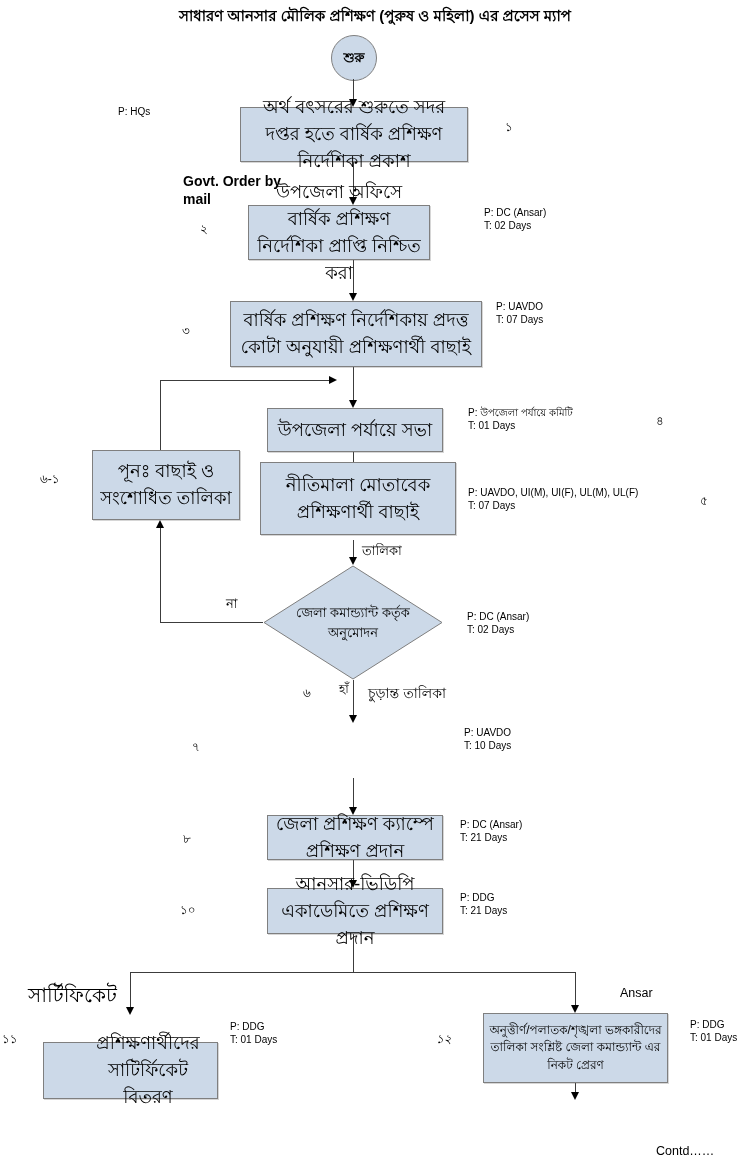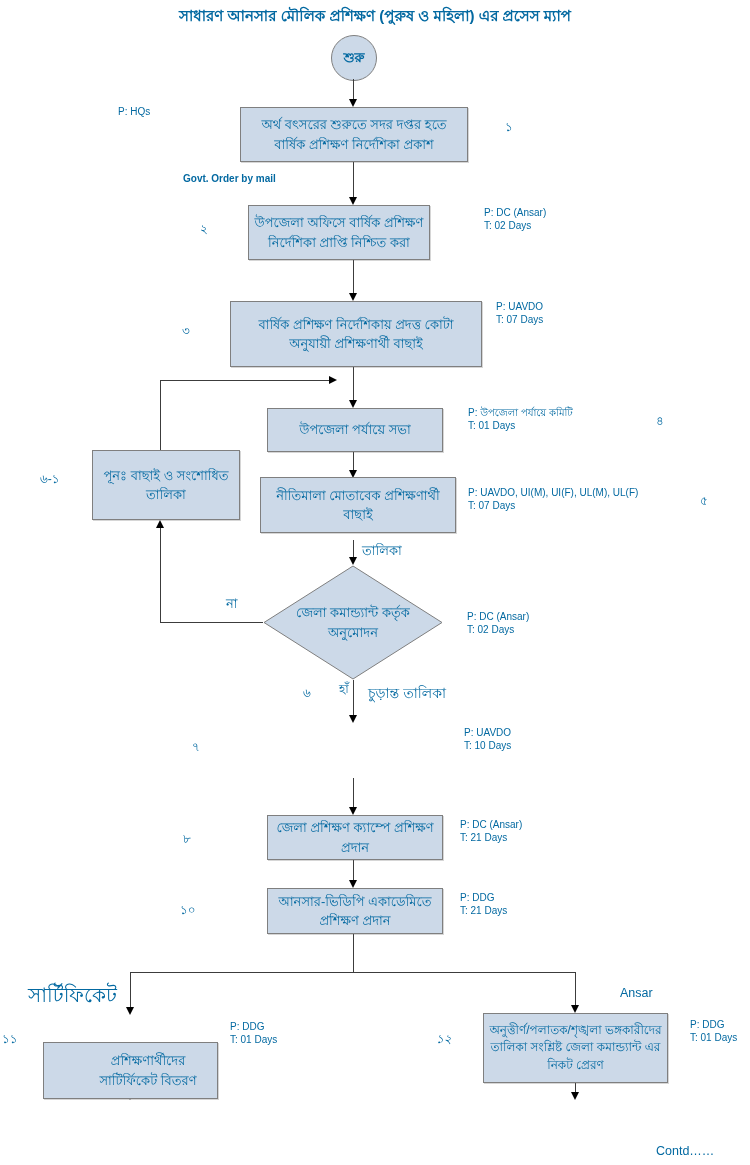--- a/index.html
+++ b/index.html
@@ -1,24 +1,24 @@
 <!DOCTYPE html>
 <html><head>
 <meta charset="utf-8">
 <style>
   html,body{margin:0;padding:0;background:#ffffff;}
   .canvas{
     position:relative;width:750px;height:1165px;background:#ffffff;
-    font-family:"Liberation Sans","DejaVu Sans",sans-serif;color:#0369a1;overflow:hidden;
+    font-family:"Liberation Sans","DejaVu Sans",sans-serif;color:#000000;overflow:hidden;
   }
   .title{position:absolute;left:0;top:4px;width:750px;text-align:center;
     font-size:15px;font-weight:bold;}
   .box{position:absolute;background:#ccd9e8;border:1px solid #7f7f7f;
     display:flex;align-items:center;justify-content:center;text-align:center;
-    font-size:13px;line-height:1.5;padding:2px 5px;box-sizing:border-box;
+    font-size:18px;line-height:1.5;padding:2px 5px;box-sizing:border-box;
     box-shadow:1px 1px 0 rgba(90,90,90,.25);}
   .circle{position:absolute;background:#ccd9e8;border:1px solid #7f7f7f;border-radius:50%;
     display:flex;align-items:center;justify-content:center;font-size:13px;font-weight:bold;}
   .diamond-wrap{position:absolute;}
   .diamond-text{position:absolute;display:flex;align-items:center;justify-content:center;
     text-align:center;font-size:13px;line-height:1.55;}
   .vline{position:absolute;width:1px;background:#3c3c3c;}
   .hline{position:absolute;height:1px;background:#3c3c3c;}
   .arrD{position:absolute;width:0;height:0;border-left:4px solid transparent;
     border-right:4px solid transparent;border-top:8px solid #000;}
@@ -77,21 +77,21 @@
   <div class="arrD" style="left:571px;top:1005px;"></div>
   <div class="arrD" style="left:126px;top:1092px;"></div>
   <div class="arrD" style="left:571px;top:1092px;"></div>
   <div class="arrR" style="left:329px;top:376px;"></div>
   <div class="arrU" style="left:156px;top:520px;"></div>
 
   <div class="box" style="left:240px;top:107px;width:228px;height:55px;">অর্থ বৎসরের শুরুতে সদর দপ্তর হতে বার্ষিক প্রশিক্ষণ নির্দেশিকা প্রকাশ</div>
   <div class="box" style="left:248px;top:205px;width:182px;height:55px;">উপজেলা অফিসে বার্ষিক প্রশিক্ষণ নির্দেশিকা প্রাপ্তি নিশ্চিত করা</div>
   <div class="box" style="left:230px;top:301px;width:252px;height:66px;">বার্ষিক প্রশিক্ষণ নির্দেশিকায় প্রদত্ত কোটা অনুযায়ী প্রশিক্ষণার্থী বাছাই</div>
   <div class="box" style="left:267px;top:408px;width:176px;height:44px;">উপজেলা পর্যায়ে সভা</div>
-  <div class="box" style="left:260px;top:477px;width:196px;height:56px;">নীতিমালা মোতাবেক প্রশিক্ষণার্থী বাছাই</div>
+  <div class="box" style="left:260px;top:462px;width:196px;height:73px;">নীতিমালা মোতাবেক প্রশিক্ষণার্থী বাছাই</div>
   <div class="box" style="left:92px;top:450px;width:148px;height:70px;">পূনঃ  বাছাই ও সংশোধিত তালিকা</div>
 
   <div class="diamond-wrap" style="left:263px;top:565px;width:180px;height:115px;">
     <svg width="180" height="115" viewBox="0 0 180 115">
       <polygon points="90,1 179,57.5 90,114 1,57.5" fill="#ccd9e8" stroke="#7f7f7f" stroke-width="1"></polygon>
     </svg>
     <div class="diamond-text" style="left:30px;top:8px;width:120px;height:100px;">জেলা কমান্ড্যান্ট কর্তৃক অনুমোদন</div>
   </div>
 
   <div class="box" style="left:267px;top:815px;width:176px;height:45px;">জেলা প্রশিক্ষণ ক্যাম্পে প্রশিক্ষণ প্রদান</div>
@@ -149,21 +149,21 @@
   </div>
   <div class="ann" style="left:230px;top:1020px;">
     <div>P: DDG</div>
     <div>T: 01 Days</div>
   </div>
   <div class="ann" style="left:690px;top:1018px;">
     <div>P: DDG</div>
     <div>T: 01 Days</div>
   </div>
 
-  <div class="lbl bold" style="left:183px;top:172px;width:100px;font-size:10px;line-height:1.3;">Govt. Order by mail</div>
+  <div class="lbl bold" style="left:183px;top:172px;width:100px;font-size:14px;line-height:1.3;">Govt. Order by mail</div>
   <div class="lbl" style="left:362px;top:541px;">তালিকা</div>
   <div class="lbl" style="left:226px;top:594px;">না</div>
   <div class="lbl" style="left:339px;top:680px;font-size:12px;">হাঁ</div>
   <div class="lbl" style="left:368px;top:682px;font-size:14px;">চুড়ান্ত তালিকা</div>
   <div class="lbl" style="left:28px;top:980px;font-size:20px;">সার্টিফিকেট</div>
   <div class="lbl" style="left:620px;top:986px;font-size:12.5px;">Ansar</div>
   <div class="lbl" style="left:656px;top:1144px;font-size:12.5px;">Contd……</div>
 
 </div>
 

